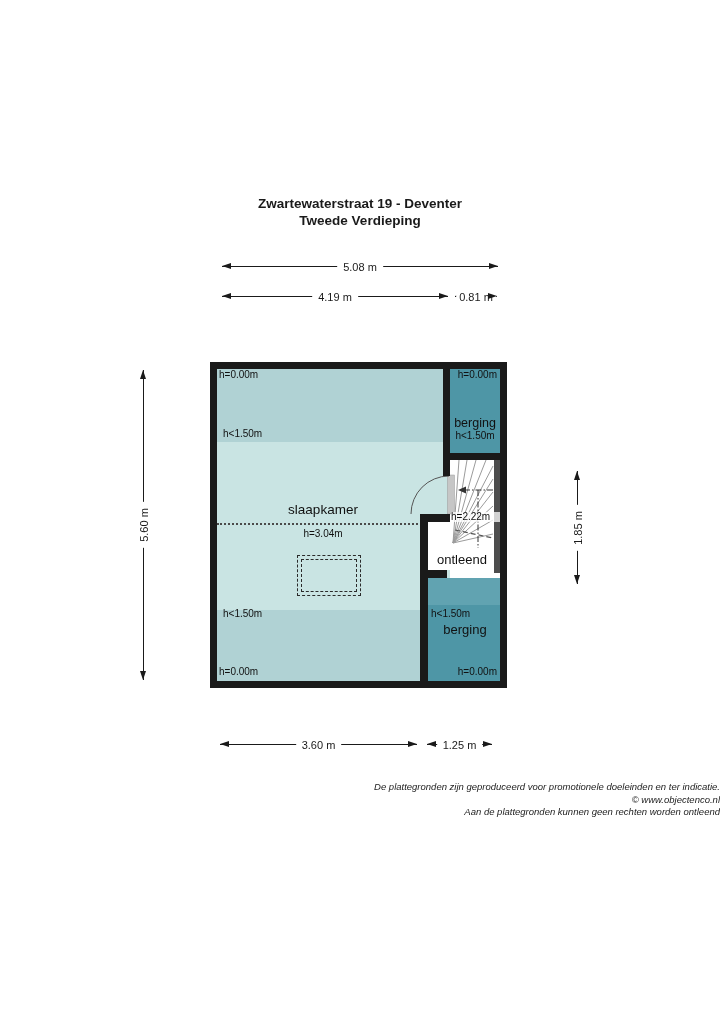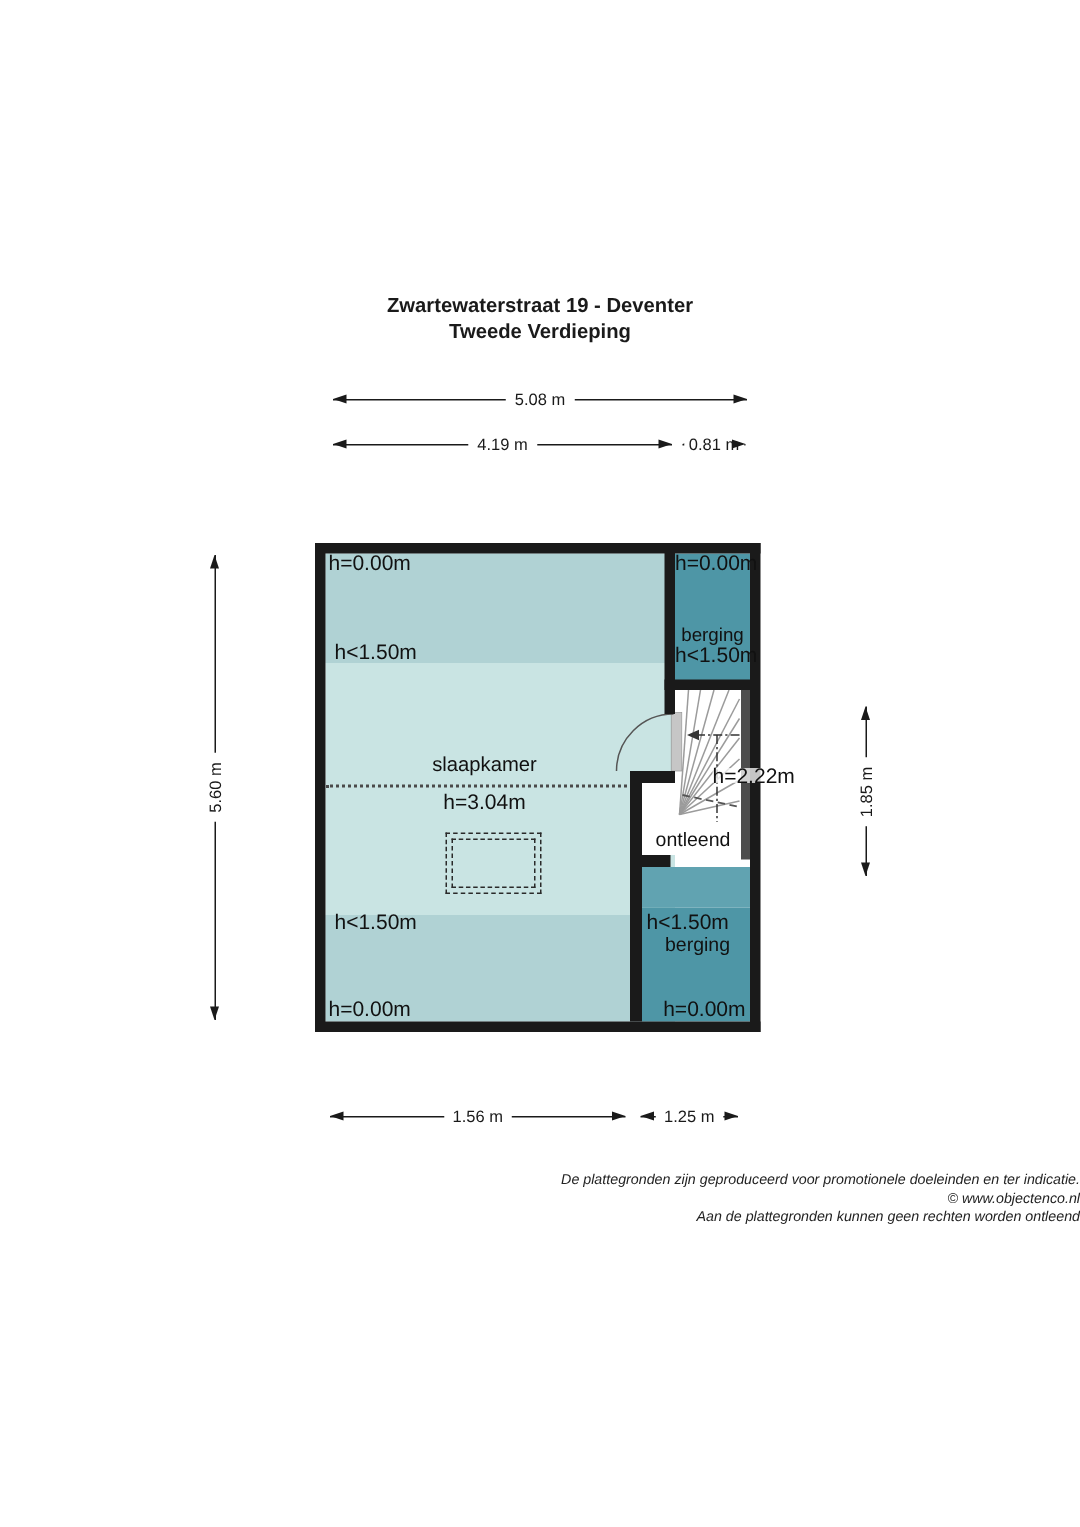--- a/index.html
+++ b/index.html
@@ -28,21 +28,21 @@
      border-bottom:9px solid #1a1a1a;}
   .dim-v::after{content:"";position:absolute;bottom:0;left:-4px;
      border-left:3.5px solid transparent;border-right:3.5px solid transparent;
      border-top:9px solid #1a1a1a;}
   .dim-v>span{position:absolute;top:50%;left:-0.5px;transform:translate(-50%,-50%) rotate(180deg);
      writing-mode:vertical-rl;background:#fff;padding:6px 0;font-size:11px;white-space:nowrap;}
   
   .plan{left:210px;top:362px;width:297px;height:326px;}
   .plan .abs{position:absolute;}
   .wall{background:#1a1a1a;}
-  .lbl{position:absolute;font-size:14px;line-height:10px;white-space:nowrap;color:#111;}
+  .lbl{position:absolute;font-size:10px;line-height:10px;white-space:nowrap;color:#111;}
   .room-name{position:absolute;font-size:13px;line-height:14px;text-align:center;color:#111;}
   .dotline{border-top:2px dotted #4a4a4a;height:0;}
   .skylight{border:1.5px dashed #2a2a2a;}
   .skylight-inner{position:absolute;inset:3px;border:1.5px dashed #2a2a2a;}
 </style>
 </head>
 <body>
 
 <div class="page">
 
@@ -62,21 +62,21 @@
   </div>
 
   <div class="dim-v" style="left:143px;top:370px;height:310px;">
     <span>5.60 m</span>
   </div>
   <div class="dim-v" style="left:577px;top:471px;height:113px;">
     <span>1.85 m</span>
   </div>
 
   <div class="dim-h" style="left:220px;top:744px;width:197px;">
-    <span>1.56 m</span>
+    <span>3.60 m</span>
   </div>
   <div class="dim-h" style="left:427px;top:744px;width:65px;">
     <span>1.25 m</span>
   </div>
 
   <div class="abs plan">
 
     <div class="abs" style="left:7px;top:7px;width:233px;height:312px;background:#c9e4e3;"></div>
     <div class="abs" style="left:7px;top:7px;width:233px;height:73px;background:#b0d2d4;"></div>
     <div class="abs" style="left:7px;top:248px;width:233px;height:71px;background:#b0d2d4;"></div>
@@ -127,21 +127,21 @@
     <div class="lbl" style="left:13px;top:67px;">h&lt;1.50m</div>
     <div class="room-name" style="left:0;top:141px;width:226px;font-size:13.5px;">slaapkamer</div>
     <div class="lbl" style="left:0;top:167px;width:226px;text-align:center;">h=3.04m</div>
     <div class="lbl" style="left:13px;top:247px;">h&lt;1.50m</div>
     <div class="lbl" style="left:9px;top:305px;">h=0.00m</div>
 
     <div class="lbl" style="left:240px;top:8px;width:47px;text-align:right;">h=0.00m</div>
     <div class="room-name" style="left:240px;top:54px;width:50px;font-size:12.5px;">berging</div>
     <div class="lbl" style="left:240px;top:69px;width:50px;text-align:center;">h&lt;1.50m</div>
 
-    <div class="lbl" style="left:241px;top:150px;width:49px;text-align:right;background:rgba(255,255,255,0.75);margin-left:24px;">h=2.22m</div>
+    <div class="lbl" style="left:241px;top:150px;width:49px;text-align:left;background:rgba(255,255,255,0.75);">h=2.22m</div>
     <div class="room-name" style="left:218px;top:191px;width:68px;">ontleend</div>
 
     <div class="lbl" style="left:221px;top:247px;">h&lt;1.50m</div>
     <div class="room-name" style="left:222px;top:261px;width:66px;">berging</div>
     <div class="lbl" style="left:218px;top:305px;width:69px;text-align:right;">h=0.00m</div>
   </div>
 
   <div class="abs footer">
     <div>De plattegronden zijn geproduceerd voor promotionele doeleinden en ter indicatie.</div>
     <div>© www.objectenco.nl</div>

